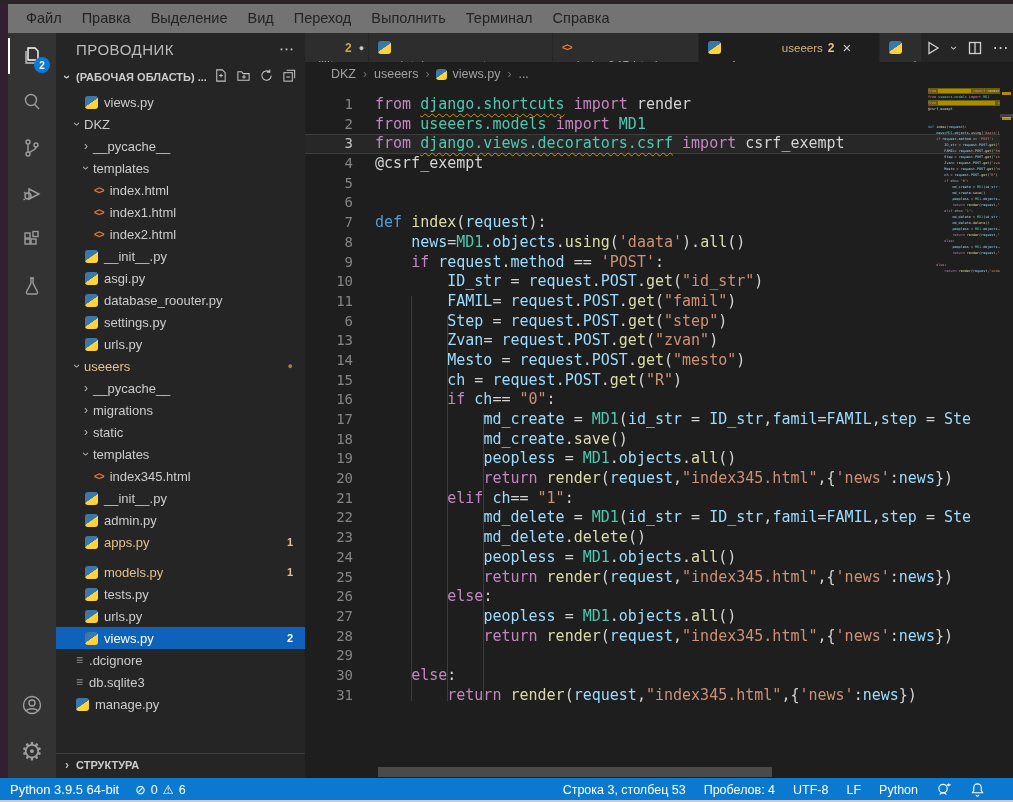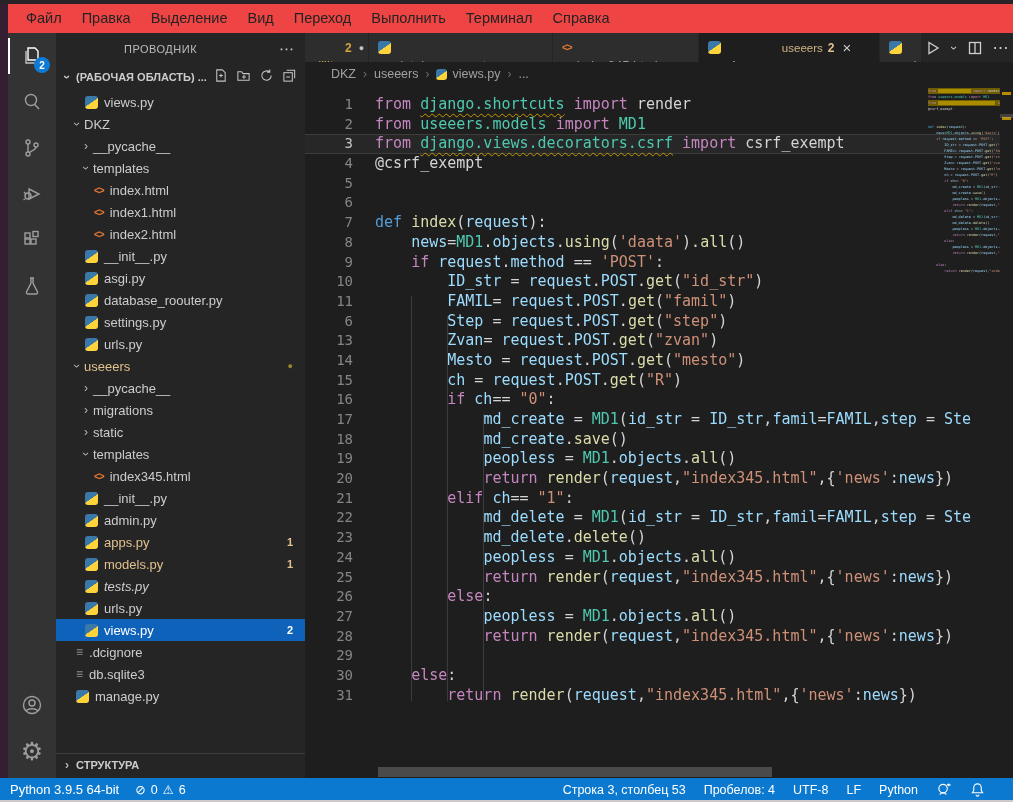--- a/index.html
+++ b/index.html
@@ -6,42 +6,42 @@
   html,body { width:1013px; height:802px; overflow:hidden; background:#1e1e1e;
               font-family:"Liberation Sans", sans-serif; }
   .screen { position:absolute; inset:0; width:1013px; height:802px; background:#1e1e1e; }
 
   
   .top-strip   { position:absolute; left:0; top:0; width:1013px; height:4px; background:#2a2327; }
   .left-strip  { position:absolute; left:0; top:4px; width:8px; height:774px; background:#331f31; }
   .bottom-edge { position:absolute; left:0; top:800px; width:1013px; height:2px; background:#cfc9c9; }
 
   
-  .menubar { position:absolute; left:8px; top:4px; width:1005px; height:29px; background:#ef4444;
+  .menubar { position:absolute; left:8px; top:4px; width:1005px; height:29px; background:#737373;
              display:flex; align-items:center; padding-left:8px; }
   .menu-item { padding:0 10px; font-size:14.5px; color:#232323; line-height:29px; cursor:default; }
 
   
   .activitybar { position:absolute; left:8px; top:33px; width:48px; height:745px; background:#333333;
                  display:flex; flex-direction:column; }
   .act-icon { width:48px; height:46px; display:flex; align-items:center; justify-content:center;
               position:relative; color:#9d9d9d; }
   .act-icon.active { color:#ffffff; }
   .act-icon.active::before { content:""; position:absolute; left:0; top:5px; width:2px; height:36px; background:#fff; }
   .act-icon svg { stroke:currentColor; fill:none; stroke-width:1.4; }
   .act-badge { position:absolute; right:6px; bottom:6px; min-width:16px; height:16px; border-radius:9px;
                background:#0e7ad6; color:#fff; font-size:10px; font-weight:bold; display:flex;
                align-items:center; justify-content:center; padding:0 3px; }
   .act-bottom { margin-top:auto; padding-bottom:4px; }
   .gear-glyph { font-size:25px; line-height:1; }
 
   
   .sidebar { position:absolute; left:56px; top:33px; width:249px; height:745px; background:#252526; color:#cccccc; }
   .sb-title-row { height:32px; display:flex; align-items:center; padding:0 10px 0 20px; }
-  .sb-title { font-size:11px; letter-spacing:.5px; color:#bbbbbb;margin-left:48px; }
+  .sb-title { font-size:15px; letter-spacing:.5px; color:#bbbbbb; }
   .sb-more { margin-left:auto; color:#cccccc; font-size:15px; letter-spacing:1px; cursor:pointer; }
   .sb-section { height:24px; display:flex; align-items:center; padding:0 8px 0 4px; font-weight:bold; }
   .sb-chev { display:inline-block; width:14px; text-align:center; color:#c5c5c5; transform:rotate(90deg); font-size:12px; }
   .sb-section-label { font-size:11px; color:#cccccc; margin-left:2px; white-space:nowrap; overflow:hidden; }
   .sb-actions { margin-left:auto; display:flex; gap:8px; }
   .sb-actions svg { stroke:#c5c5c5; fill:none; stroke-width:1.1; }
 
   .tree { position:absolute; left:0; top:58px; width:249px; }
   .tree-row { height:22px; display:flex; align-items:center; font-size:13px; color:#cccccc;
               white-space:nowrap; cursor:pointer; position:relative; }
@@ -304,26 +304,26 @@
         </div>
         <div class="tree-row" style="padding-left: 29px;">
           <span class="ico ico-py"></span>
           <span class="tree-label">admin.py</span>
         </div>
         <div class="tree-row modified" style="padding-left: 29px;">
           <span class="ico ico-py"></span>
           <span class="tree-label">apps.py</span>
           <span class="tree-badge">1</span>
         </div>
-        <div class="tree-row modified" style="padding-left: 29px;">
+        <div class="tree-row modified" style="padding-left: 29px; margin-top: 8px;">
           <span class="ico ico-py"></span>
           <span class="tree-label">models.py</span>
           <span class="tree-badge">1</span>
         </div>
-        <div class="tree-row" style="padding-left: 29px; font-style: italic;">
+        <div class="tree-row" style="padding-left: 29px;">
           <span class="ico ico-py"></span>
           <span class="tree-label">tests.py</span>
         </div>
         <div class="tree-row" style="padding-left: 29px;">
           <span class="ico ico-py"></span>
           <span class="tree-label">urls.py</span>
         </div>
         <div class="tree-row selected" style="padding-left: 29px;">
           <span class="ico ico-py"></span>
           <span class="tree-label">views.py</span>

